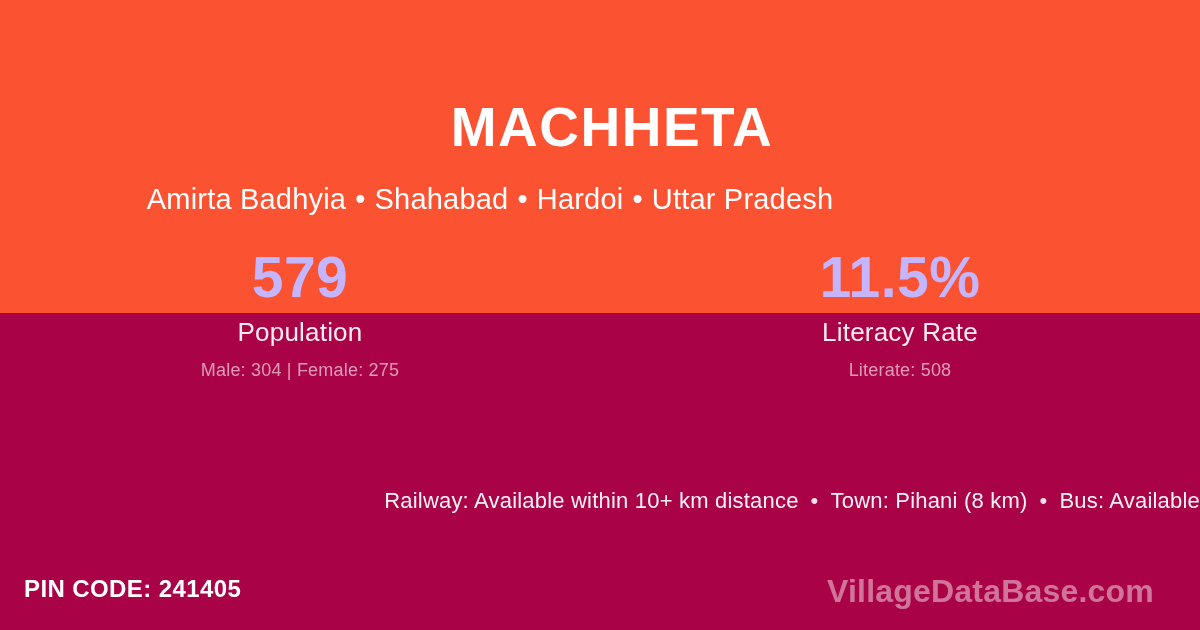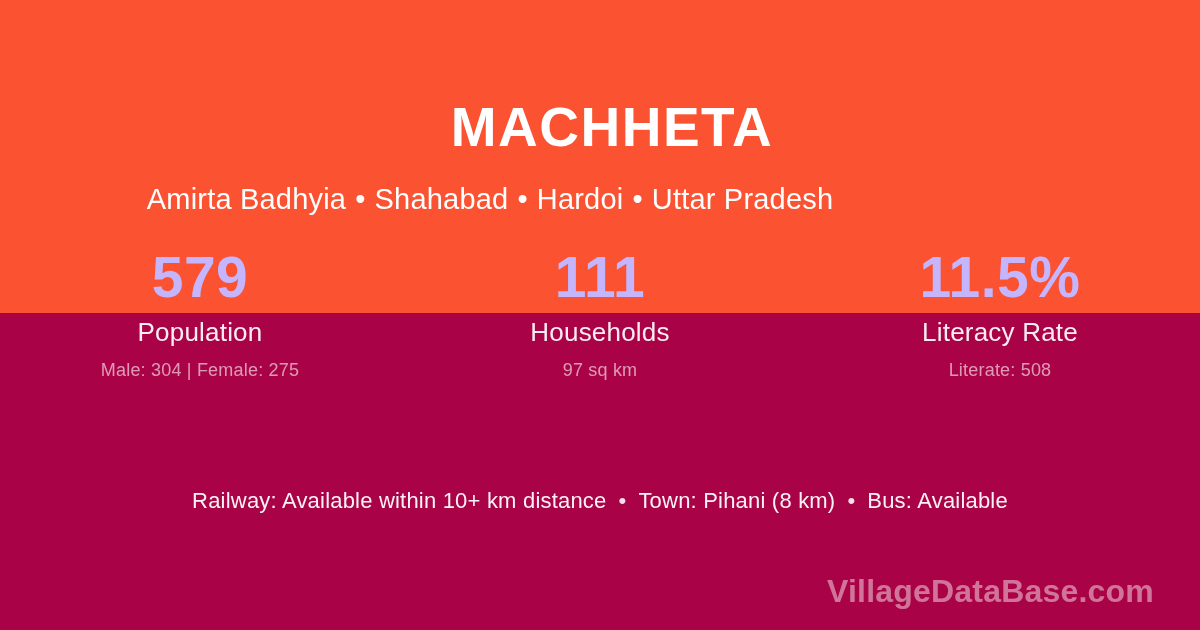--- a/index.html
+++ b/index.html
@@ -114,21 +114,21 @@
     margin-top: 10px;
     letter-spacing: 0.2px;
   }
 
   
   .infra {
     position: absolute;
     left: 0;
     top: 486px;
     width: 1200px;
-    text-align: center;
+    text-align: right;
     color: rgba(255, 255, 255, 0.95);
     font-size: 22px;
     font-weight: normal;
     line-height: 30px;
     letter-spacing: 0.2px;
   }
 
   .infra .sep-dot {
     margin: 0 12px;
     color: rgba(255, 255, 255, 0.88);
@@ -181,35 +181,31 @@
   </div>
 
   <div class="stats">
 
     <div class="stat">
       <div class="stat-value">579</div>
       <div class="stat-label">Population</div>
       <div class="stat-sub">Male: 304 | Female: 275</div>
     </div>
 
-    <div class="stat">
-      <div class="stat-value">111</div>
-      <div class="stat-label">Households</div>
-      <div class="stat-sub">97 sq km</div>
-    </div>
 
     <div class="stat">
       <div class="stat-value">11.5%</div>
       <div class="stat-label">Literacy Rate</div>
       <div class="stat-sub">Literate: 508</div>
     </div>
 
   </div>
 
   <div class="infra">
     <span>Railway: Available within 10+ km distance</span><span class="sep-dot">•</span><span>Town: Pihani (8 km)</span><span class="sep-dot">•</span><span>Bus: Available</span>
   </div>
 
   <div class="footer">
+    <div class="pin-code">PIN CODE: 241405</div>
     <div class="brand">VillageDataBase.com</div>
   </div>
 
 </div>
 
 </body></html>

